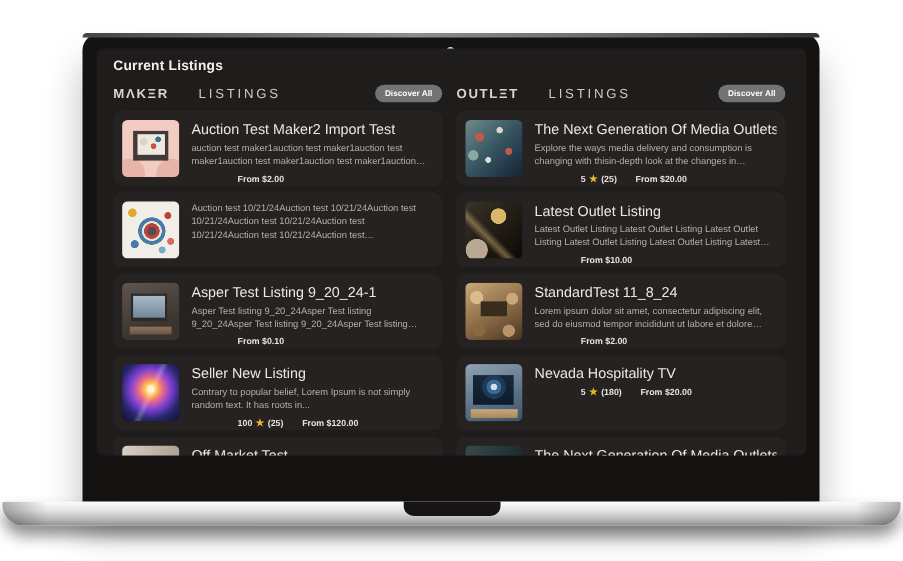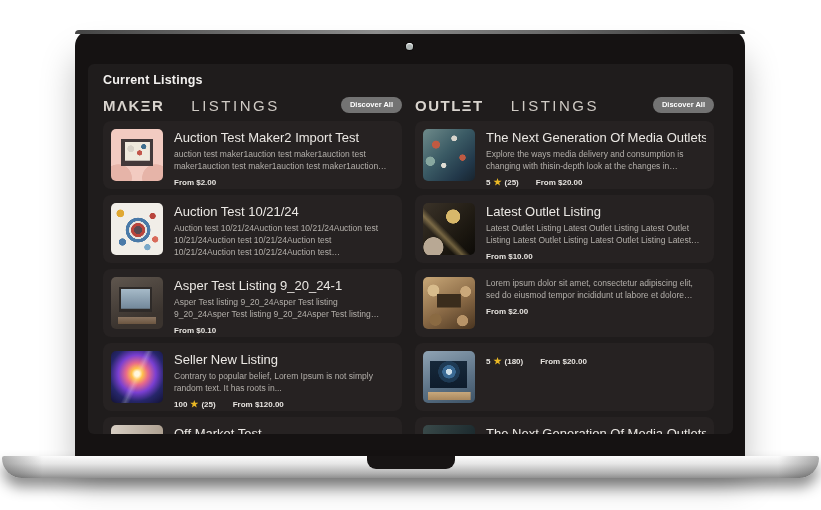--- a/index.html
+++ b/index.html
@@ -9,46 +9,46 @@
   
   .laptop{position:absolute;left:75px;top:30px;width:670px;height:426px;
           background:#151212;border-radius:16px 16px 0 0;
           box-shadow:0 26px 34px rgba(0,0,0,.25);}
   .laptop-topedge{position:absolute;left:0;right:0;top:0;height:4px;
           border-radius:16px 16px 0 0;
           background:linear-gradient(90deg,#454545,#8d8d8d 45%,#6b6b6b 70%,#323232);}
   .camera{position:absolute;left:50%;top:13px;width:7px;height:7px;margin-left:-4px;
           border-radius:50%;background:#adb5b4;box-shadow:inset 0 1px 1px #fff,0 0 0 1px #0c0a0a;}
 
-  .screen{position:absolute;left:13px;top:34px;width:645px;height:370px;
+  .screen{position:absolute;left:13px;top:14px;width:645px;height:370px;
           background:#1f1c1c;border-radius:6px;overflow:hidden;box-sizing:border-box;
           padding:9px 19px 0 15px;}
 
   .page-title{font-size:12.5px;font-weight:bold;color:#f3f1ef;margin:0;letter-spacing:.2px;}
 
   .cols{display:grid;grid-template-columns:1fr 1fr;column-gap:13px;margin-top:10px;}
   .col{min-width:0;}
   .col-head{display:flex;justify-content:space-between;align-items:center;height:16px;}
-  .brand{color:#d9d4ce;font-size:15px;display:flex;align-items:baseline;}
+  .brand{color:#d9d4ce;font-size:12px;display:flex;align-items:baseline;}
   .brand-logo{letter-spacing:1.5px;font-weight:700;}
   .brand-suffix{letter-spacing:2.5px;font-weight:400;margin-left:7px;color:#cfcac4;padding-left:20px;}
   .discover{background:#737373;color:#fff;font-size:7.5px;font-weight:bold;border:none;
             border-radius:9px;padding:4px 9px;cursor:pointer;font-family:inherit;line-height:1;}
 
   .cards{margin-top:8px;display:flex;flex-direction:column;gap:6px;}
   .card{background:#262222;border-radius:8px;padding:8px;display:flex;gap:11px;
         height:68px;box-sizing:border-box;overflow:hidden;cursor:pointer;}
   .info{flex:1;min-width:0;padding-top:1px;}
   .title{font-size:13px;font-weight:400;color:#ebe8e4;margin:0 0 4px;
          white-space:nowrap;overflow:hidden;}
   .desc{font-size:8.5px;line-height:1.4;color:#b3afaa;margin:0;overflow:hidden;}
   .clamp-2{display:-webkit-box;-webkit-line-clamp:2;-webkit-box-orient:vertical;}
   .clamp-3{display:-webkit-box;-webkit-line-clamp:3;-webkit-box-orient:vertical;}
   .meta{display:flex;gap:17px;margin-top:5px;font-size:8px;font-weight:bold;
-        color:#e6e3df;align-items:center;}
+        color:#e6e3df;align-items:center;margin-left:42px;}
   .rating{display:flex;gap:3px;align-items:center;}
   .star{color:#eab824;font-size:9px;line-height:1;}
 
   
   .thumb{width:52px;height:52px;border-radius:5px;flex:none;overflow:hidden;background:#333;}
   .thumb--maker-1{background:
       radial-gradient(circle at 38% 38%, #d8d2c8 0 7%, transparent 8%),
       radial-gradient(circle at 55% 46%, #c2554a 0 6%, transparent 7%),
       radial-gradient(circle at 63% 34%, #3f6f8f 0 5%, transparent 6%),
       linear-gradient(#efe9dd,#efe9dd) 50% 40%/48% 36% no-repeat,
@@ -145,21 +145,20 @@
       <div class="meta">
 
         <span class="price">From $2.00</span>
       </div>
     </div>
   </article>
 
   <article class="card">
     <div class="thumb thumb--maker-2"></div>
     <div class="info">
-      <h3 class="title">Auction Test 10/21/24</h3>
       <p class="desc clamp-3">Auction test 10/21/24Auction test 10/21/24Auction test 10/21/24Auction test 10/21/24Auction test 10/21/24Auction test 10/21/24Auction test 10/21/24Auction...</p>
 
     </div>
   </article>
 
   <article class="card">
     <div class="thumb thumb--maker-3"></div>
     <div class="info">
       <h3 class="title">Asper Test Listing 9_20_24-1</h3>
       <p class="desc clamp-2">Asper Test listing 9_20_24Asper Test listing 9_20_24Asper Test listing 9_20_24Asper Test listing 9_20_24Asper Test listing...</p>
@@ -230,31 +229,33 @@
       <div class="meta">
 
         <span class="price">From $10.00</span>
       </div>
     </div>
   </article>
 
   <article class="card">
     <div class="thumb thumb--outlet-3"></div>
     <div class="info">
+      <h3 class="title">StandardTest 11_8_24</h3>
       <p class="desc clamp-2">Lorem ipsum dolor sit amet, consectetur adipiscing elit, sed do eiusmod tempor incididunt ut labore et dolore magna aliqua. Ut...</p>
       <div class="meta">
 
         <span class="price">From $2.00</span>
       </div>
     </div>
   </article>
 
   <article class="card">
     <div class="thumb thumb--outlet-4"></div>
     <div class="info">
+      <h3 class="title">Nevada Hospitality TV</h3>
       <div class="meta">
         <span class="rating">
           <span class="score">5</span>
           <span class="star" style="color: rgb(234, 184, 36);">★</span>
           <span class="count">(180)</span>
         </span>
         <span class="price">From $20.00</span>
       </div>
     </div>
   </article>

